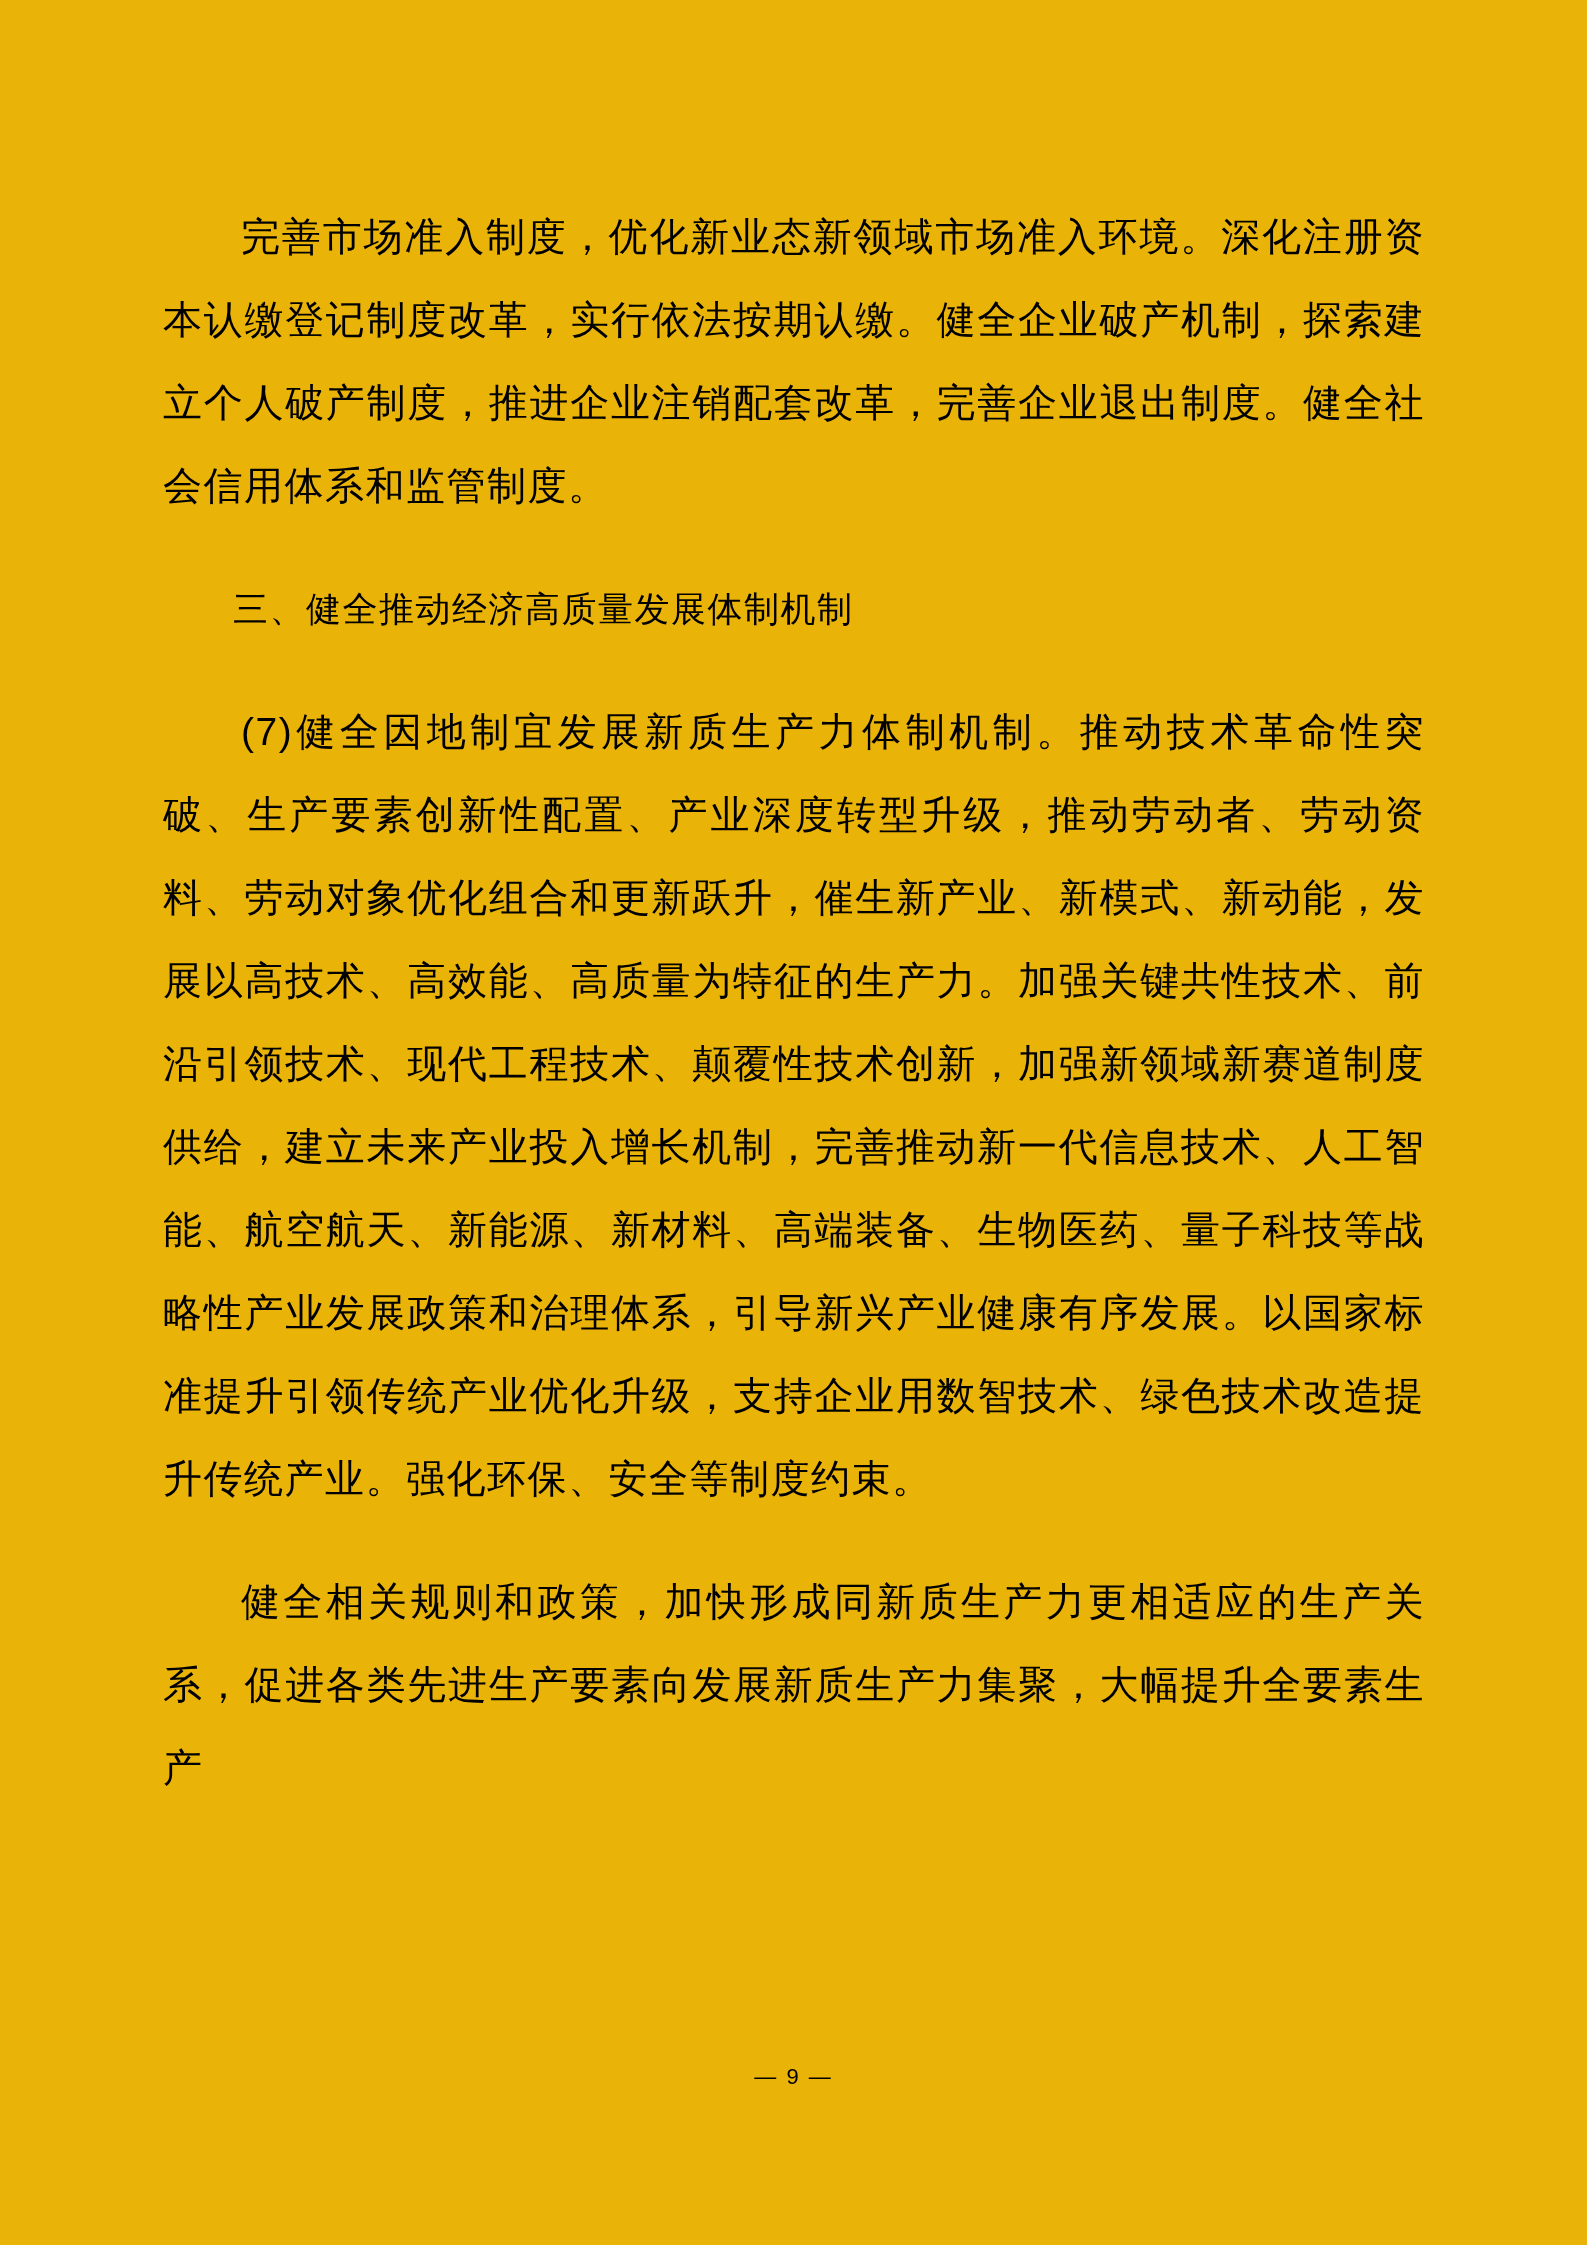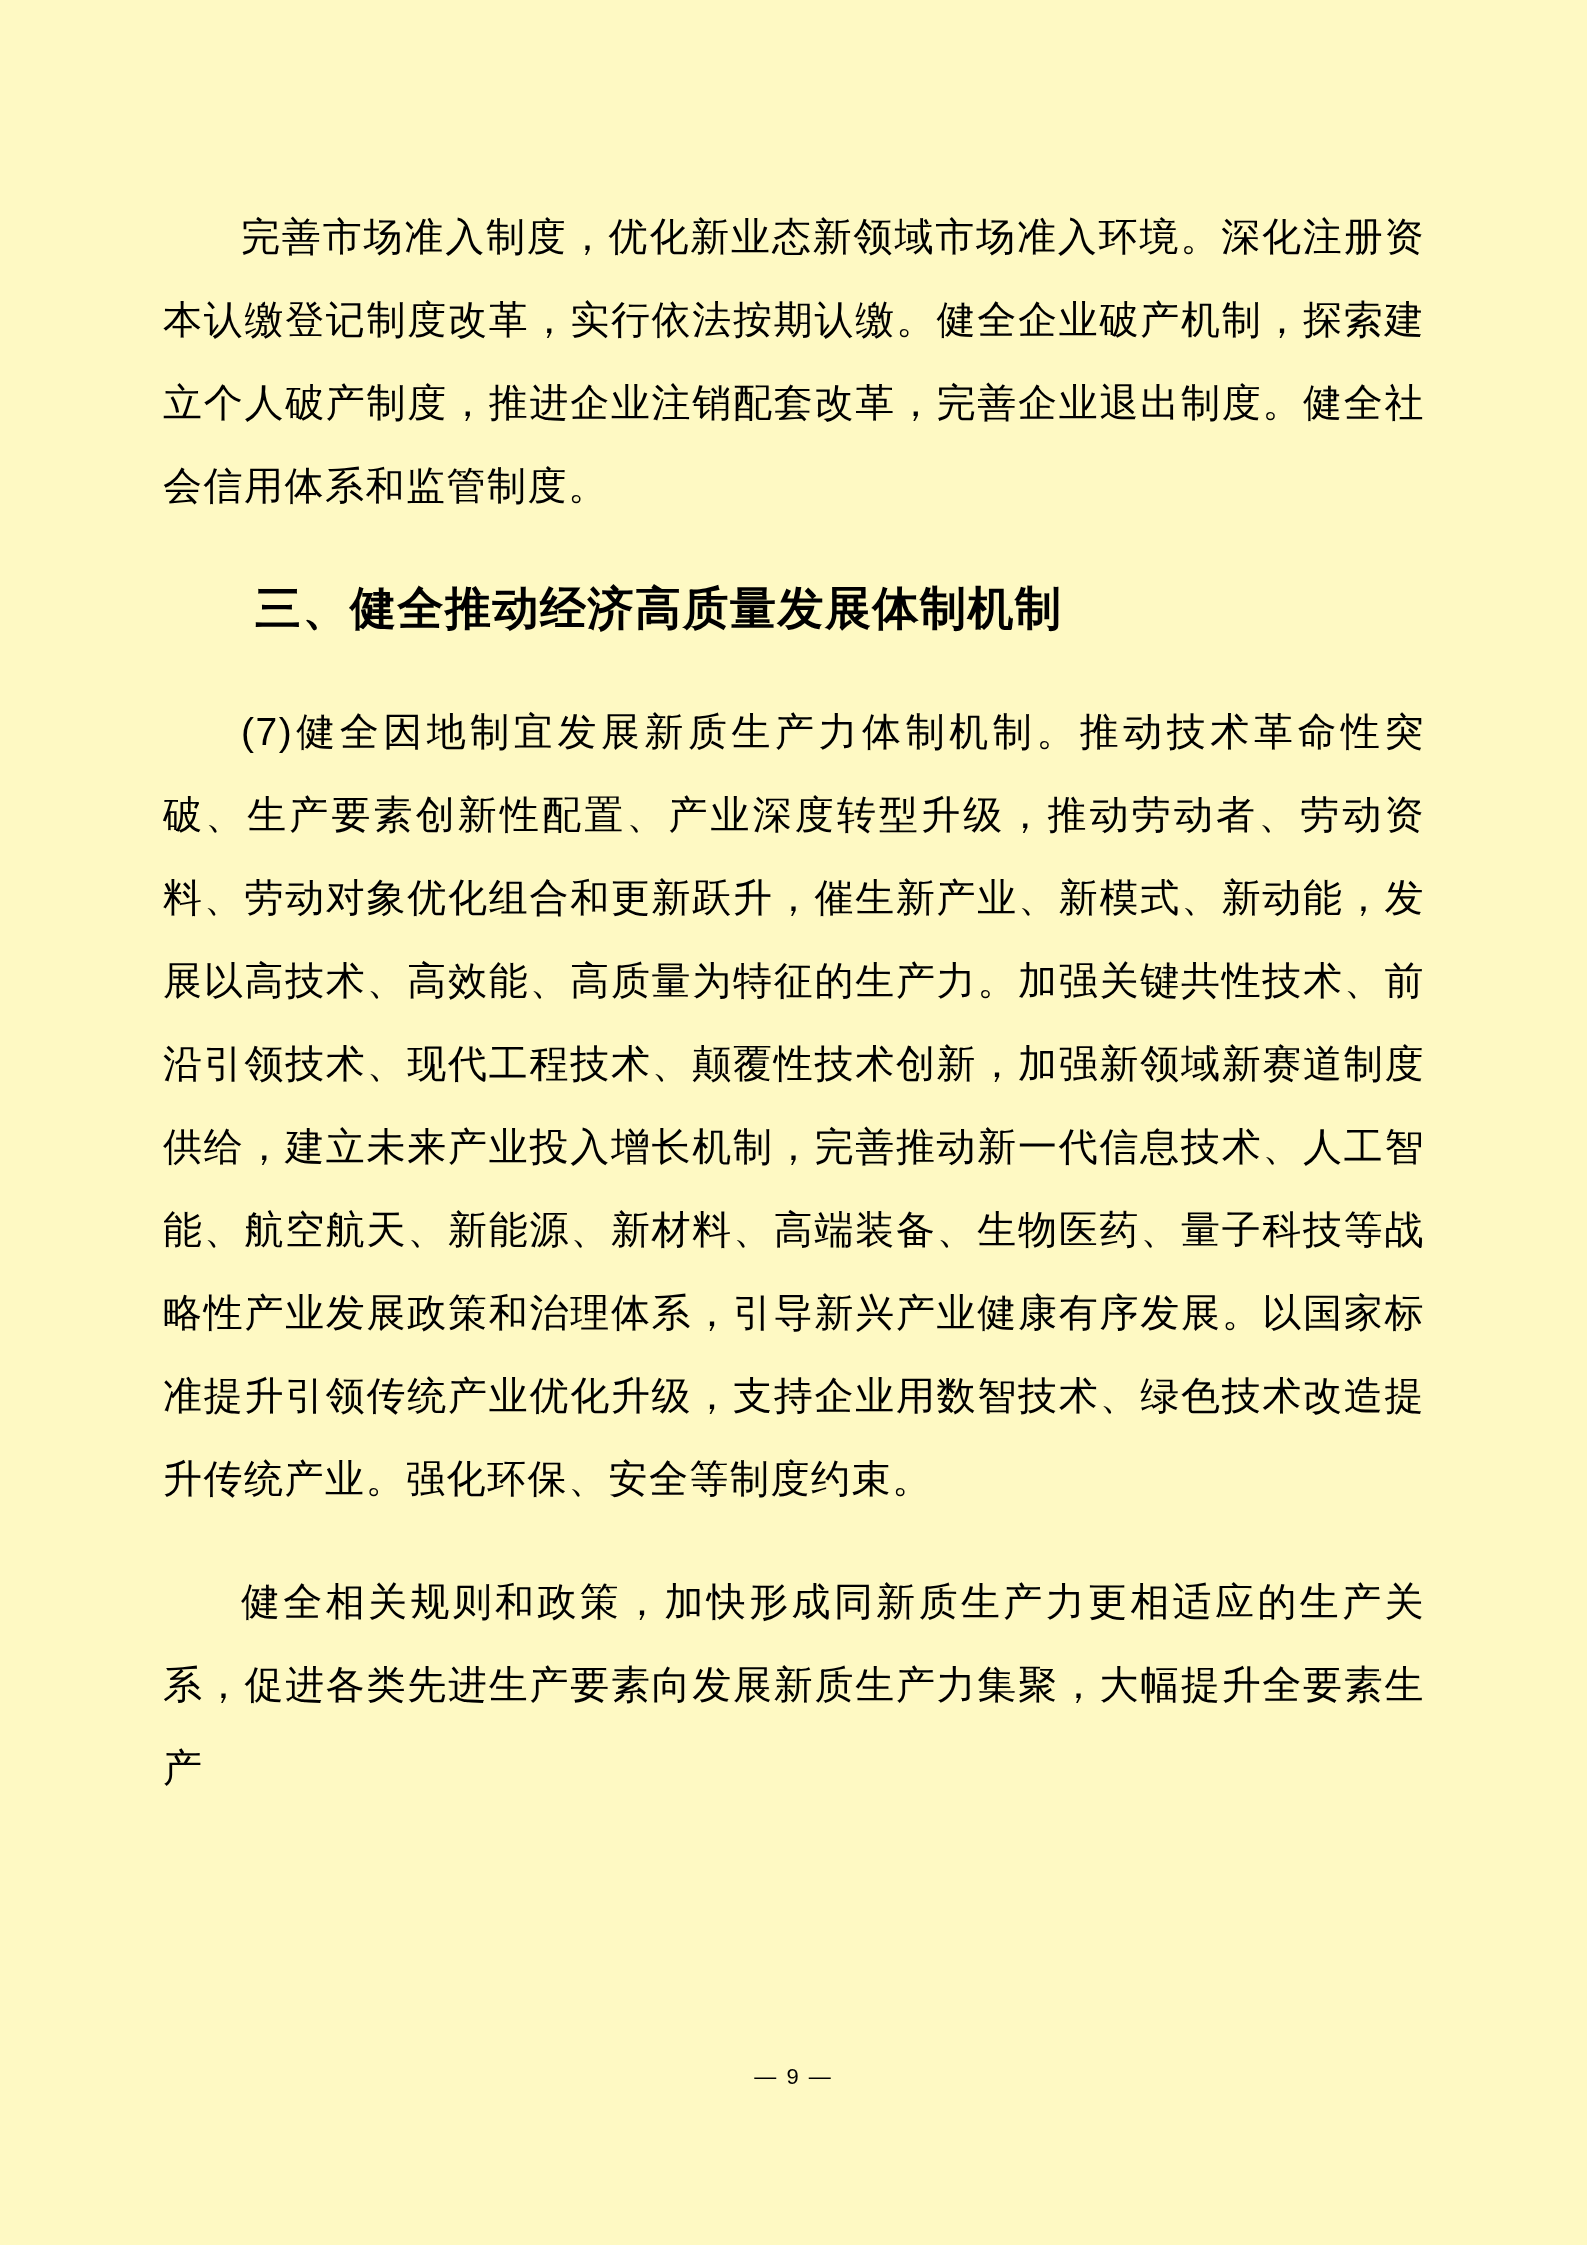--- a/index.html
+++ b/index.html
@@ -5,21 +5,21 @@
   html, body {
     margin: 0;
     padding: 0;
     background: #e9e9e9;
   }
   .page {
     position: relative;
     width: 1587px;
     height: 2245px;
     margin: 0 auto;
-    background: #fef9c3;
+    background: #eab308;
     font-family: "Liberation Sans", sans-serif;
     color: #000000;
     overflow: hidden;
     box-sizing: border-box;
   }
   .content {
     position: absolute;
     top: 195px;
     left: 163px;
     width: 1262px;
@@ -28,24 +28,24 @@
     margin: 0 0 40px 0;
     font-size: 39px;
     line-height: 83px;
     letter-spacing: 1.5px;
     text-align: justify;
     text-indent: 2em;
     word-break: break-all;
   }
   .heading {
     margin: 0 0 40px 0;
-    font-size: 46px;
+    font-size: 35px;
     line-height: 83px;
     letter-spacing: 1.5px;
-    font-weight: bold;
+    font-weight: normal;
     text-indent: 2em;
   }
   .footer {
     position: absolute;
     top: 2062px;
     left: 0;
     width: 100%;
     text-align: center;
     font-size: 22px;
     line-height: 30px;

